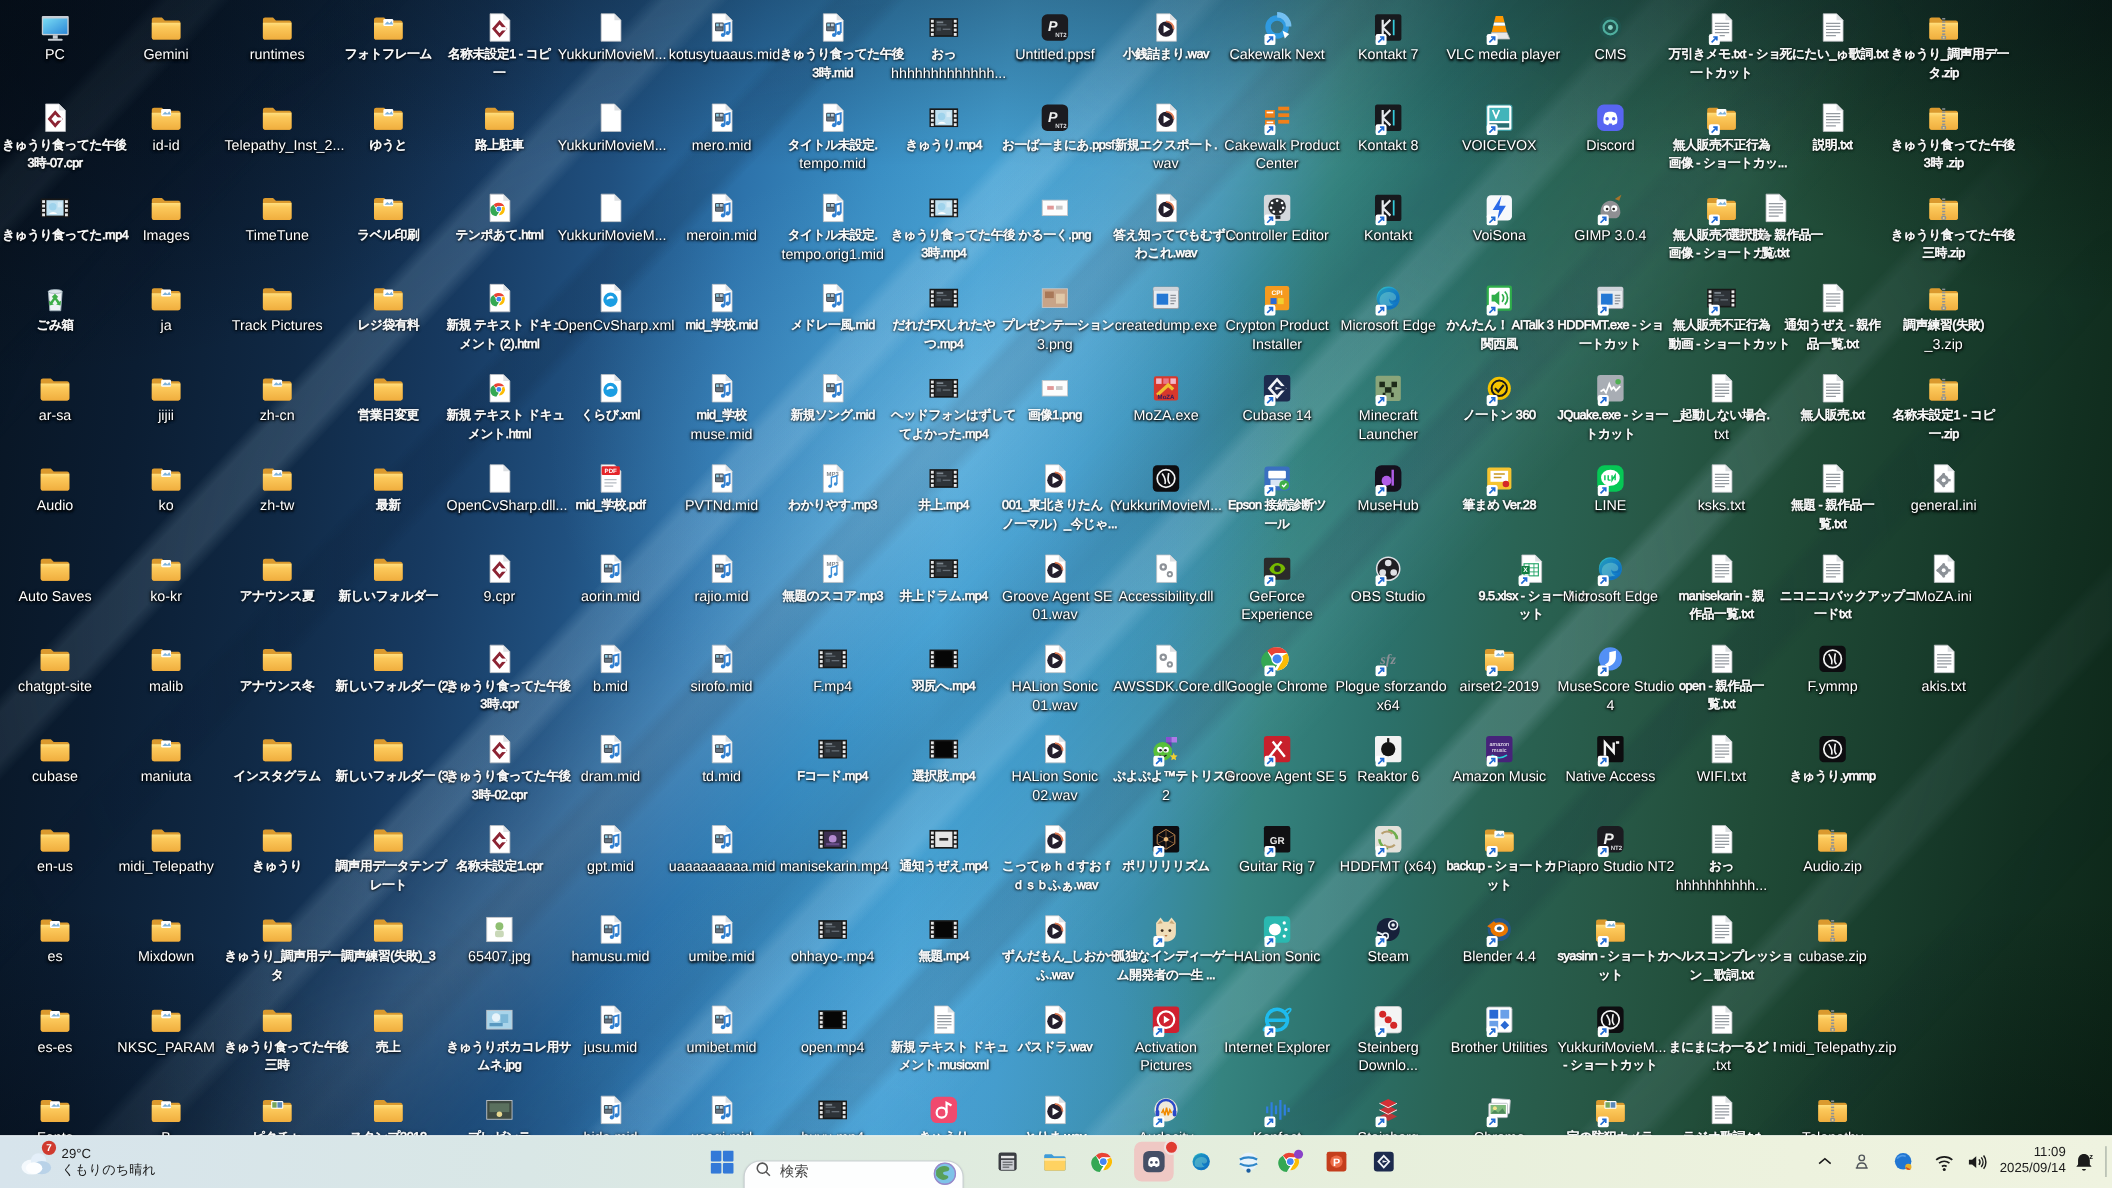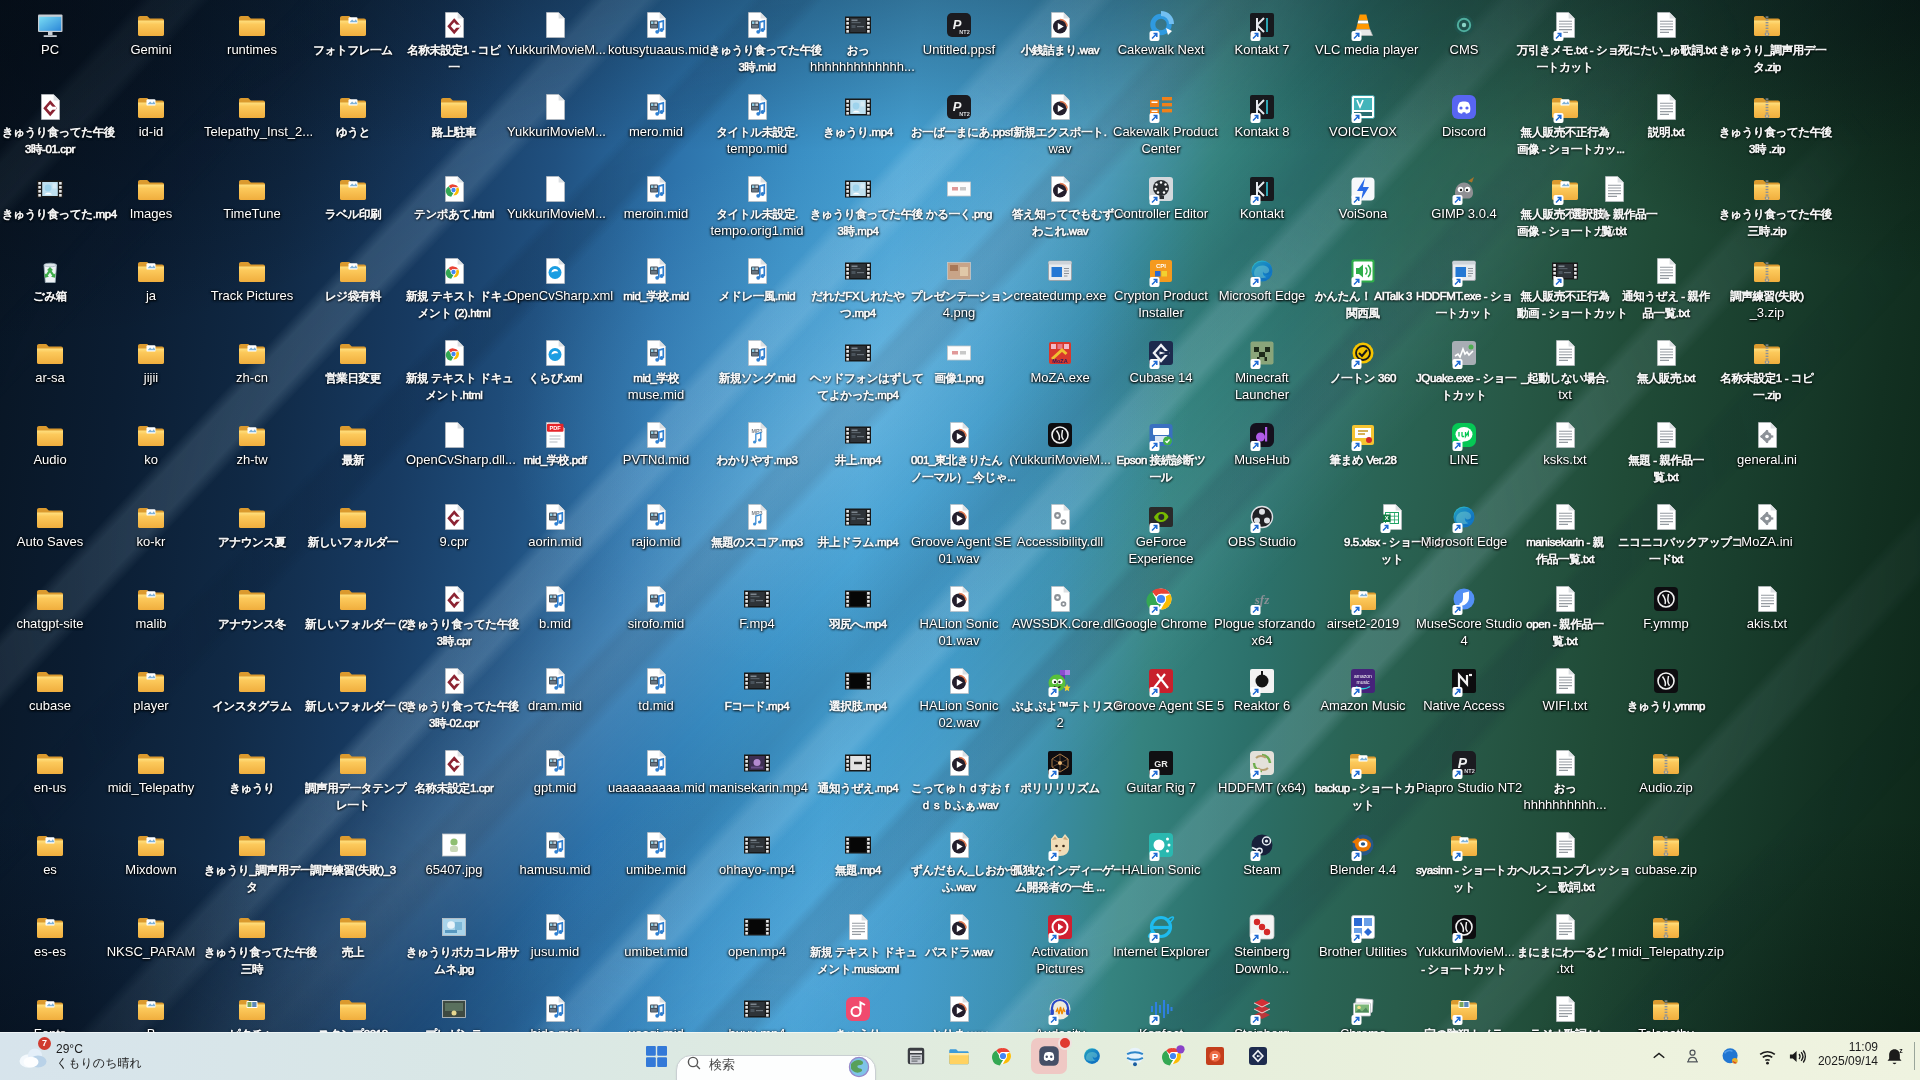--- a/index.html
+++ b/index.html
@@ -592,21 +592,21 @@
     <div class="lb">
       <div class="ll">PC</div>
     </div>
   </div>
 <div class="cell" style="left:2px;top:91px">
     <svg class="ic" viewBox="0 0 32 32">
       <use href="#cpr"></use>
     </svg>
     <div class="lb">
       <div class="lj">きゅうり食ってた午後</div>
-      <div class="lj">3時-01.cpr</div>
+      <div class="lj">3時-07.cpr</div>
     </div>
   </div>
 <div class="cell" style="left:2px;top:173px">
     <svg class="ic" viewBox="0 0 32 32">
       <use href="#filmC"></use>
     </svg>
     <div class="lb">
       <div class="lj">きゅうり食ってた.mp4</div>
     </div>
   </div>
@@ -752,21 +752,21 @@
     </svg>
     <div class="lb">
       <div class="ll">malib</div>
     </div>
   </div>
 <div class="cell" style="left:103px;top:665px">
     <svg class="ic" viewBox="0 0 32 32">
       <use href="#foldov"></use>
     </svg>
     <div class="lb">
-      <div class="ll">player</div>
+      <div class="ll">maniuta</div>
     </div>
   </div>
 <div class="cell" style="left:103px;top:747px">
     <svg class="ic" viewBox="0 0 32 32">
       <use href="#folder"></use>
     </svg>
     <div class="lb">
       <div class="ll">midi_Telepathy</div>
     </div>
   </div>
@@ -1563,21 +1563,21 @@
     <div class="lb">
       <div class="lj">かる一く.png</div>
     </div>
   </div>
 <div class="cell" style="left:911px;top:255px">
     <svg class="ic" viewBox="0 0 32 32">
       <use href="#thumbO"></use>
     </svg>
     <div class="lb">
       <div class="lj">プレゼンテ一ション</div>
-      <div class="ll">4.png</div>
+      <div class="ll">3.png</div>
     </div>
   </div>
 <div class="cell" style="left:911px;top:337px">
     <svg class="ic" viewBox="0 0 32 32">
       <use href="#thumbW2"></use>
     </svg>
     <div class="lb">
       <div class="lj">画像1.png</div>
     </div>
   </div>

